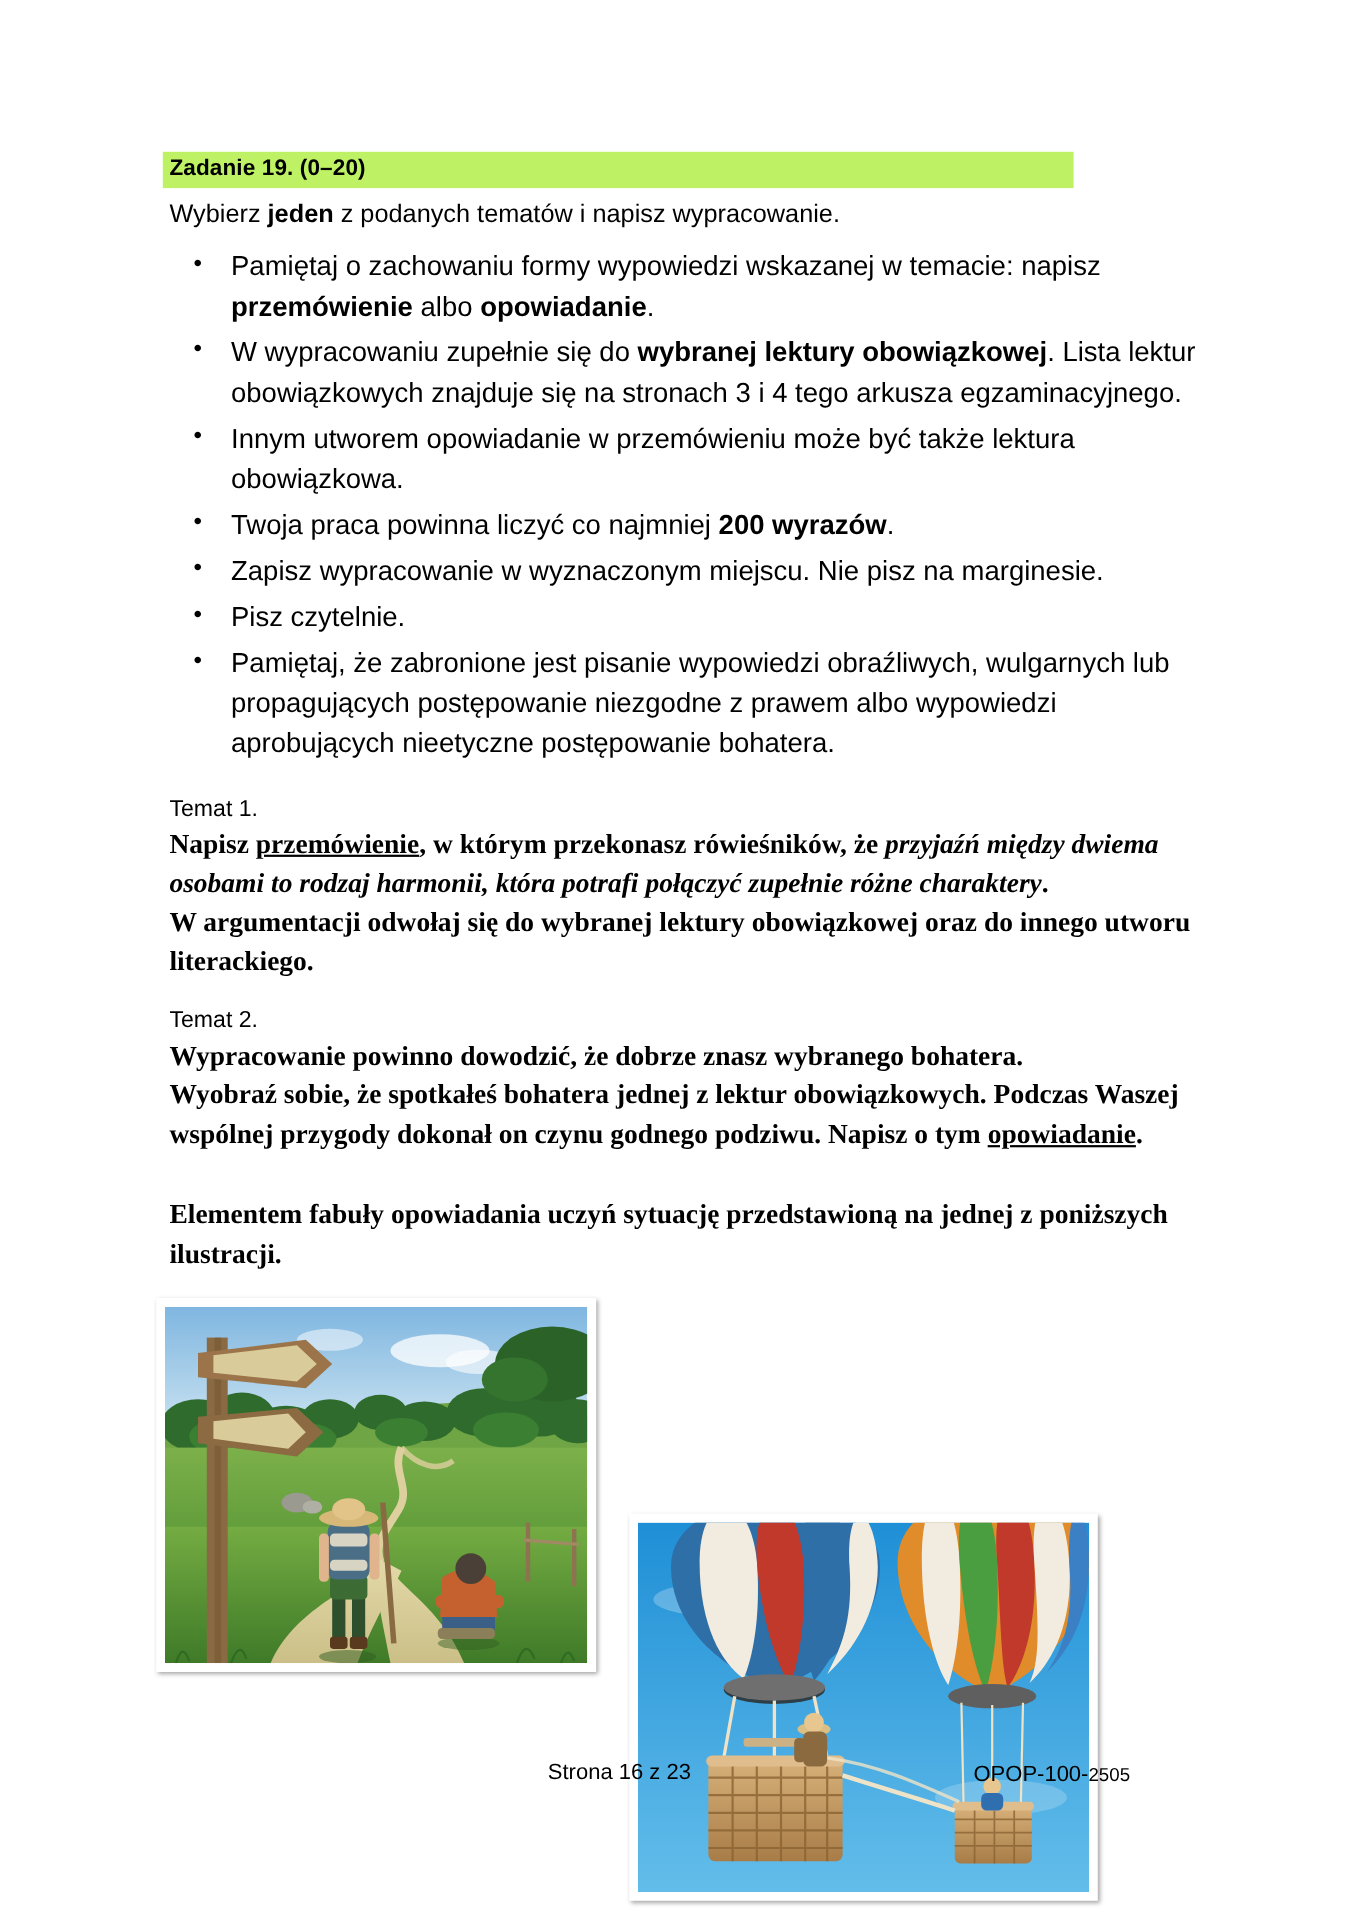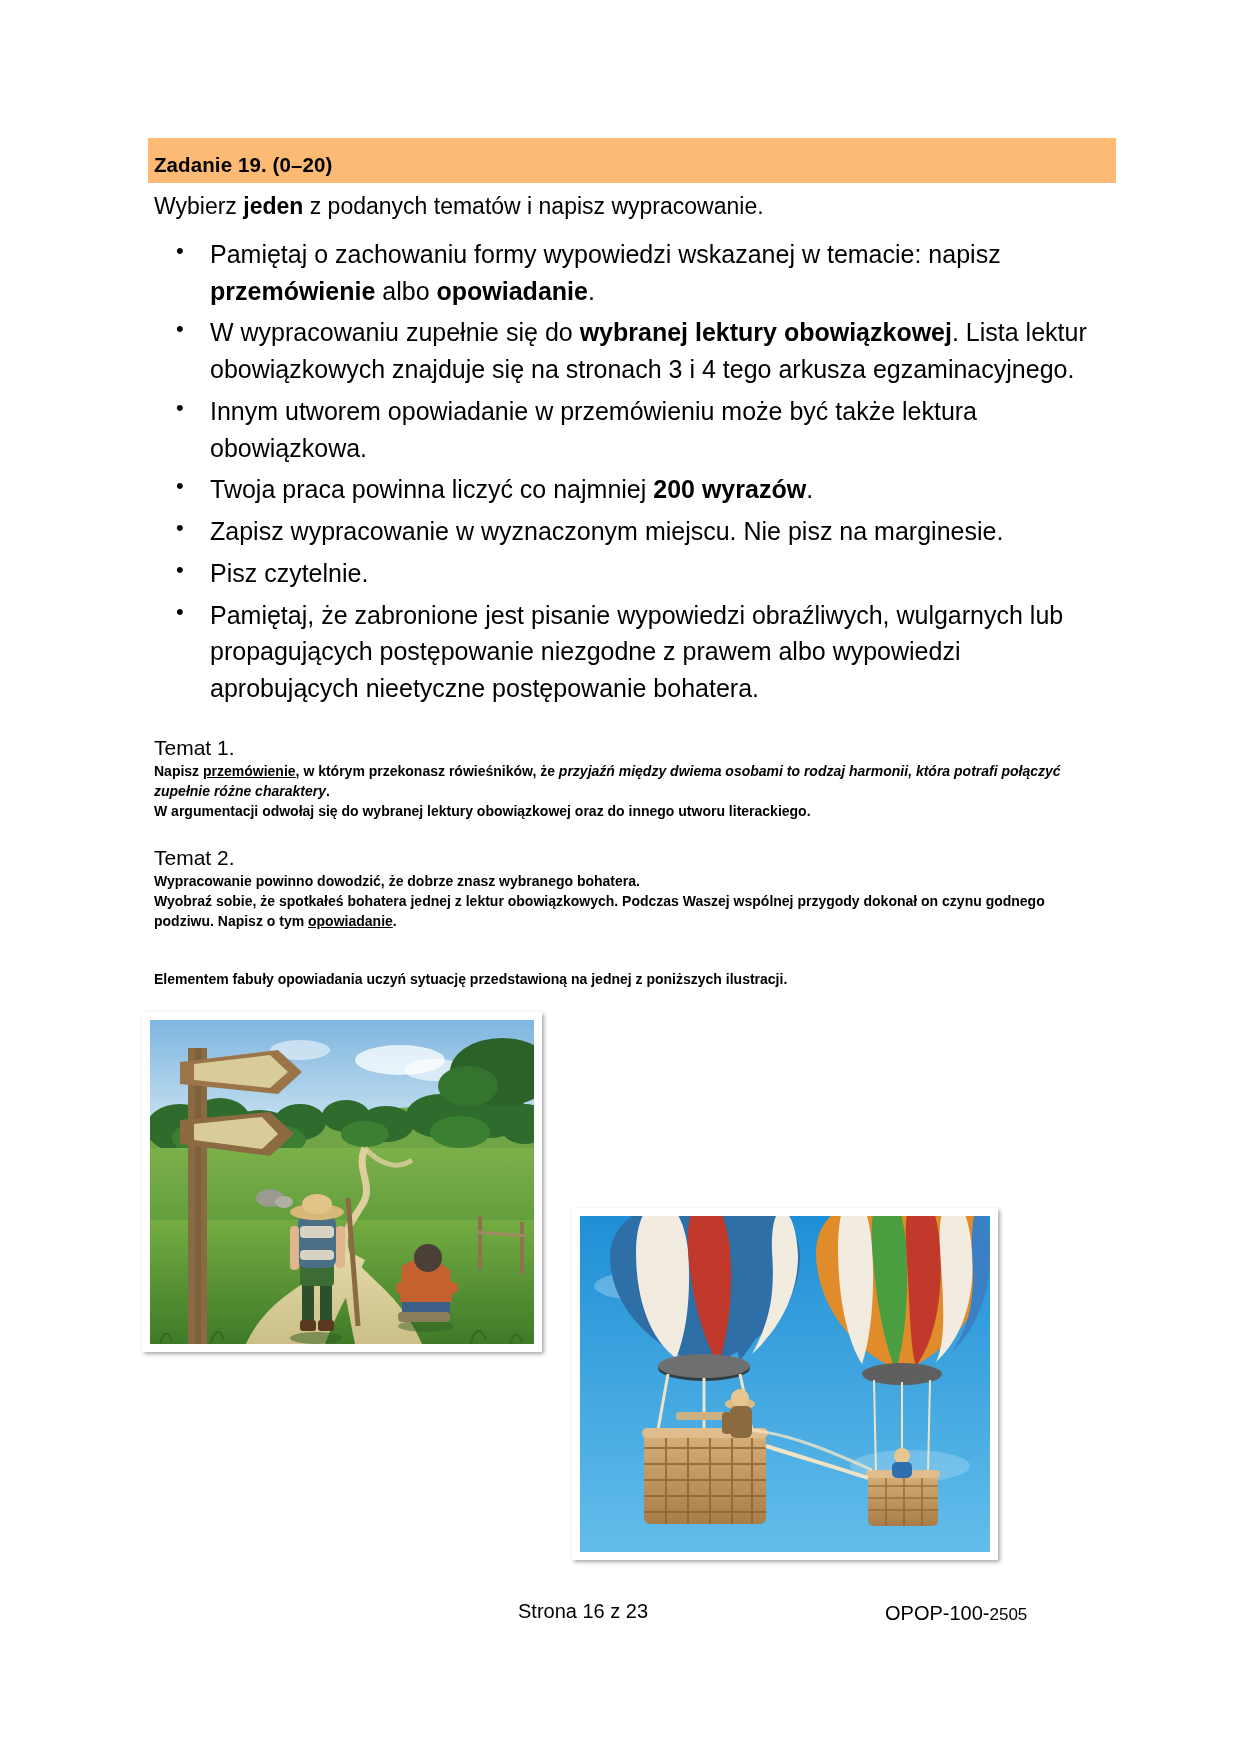--- a/index.html
+++ b/index.html
@@ -8,25 +8,25 @@
     background:#ffffff;
     font-family:"Liberation Sans", sans-serif;
     color:#000;
     position:relative;
     overflow:hidden;
   }
   .page { position:absolute; left:0; top:0; width:1241px; height:1755px; }
   .content { position:absolute; left:148px; top:138px; width:945px; }
 
   .task-header {
-    background:#fdba74;
+    background:#bef264;
     font-weight:bold;
     font-size:20.5px;
-    padding:15px 6px 6px 6px;
-    width:968px;
+    padding:3px 6px 6px 6px;
+    width:828px;
     box-sizing:border-box;
     letter-spacing:0.1px;
   }
 
   .intro {
     font-size:23px;
     margin-top:9px;
     padding-left:6px;
     line-height:1.3;
   }
@@ -53,23 +53,24 @@
 
   .spacer-sm { height:22px; }
   .spacer-xs { height:16px; }
 
   .temat-label {
     font-size:21px;
     padding-left:6px;
     line-height:1.35;
   }
   .para {
-    font-size:14px;
+    font-size:25px;
     padding-left:6px;
     line-height:1.42;
+    font-family:Liberation Serif, serif;
   }
   .b { font-weight:bold; }
   .bi { font-weight:bold; font-style:italic; }
   .u { text-decoration:underline; }
 
   
   .illus-wrap { position:relative; }
 
   .illus1 {
     position:absolute;
@@ -90,21 +91,21 @@
     box-sizing:border-box;
   }
   .img-inner { width:100%; height:100%; position:relative; overflow:hidden; }
 
   .footer {
     position:absolute;
     left:0; top:1600px;
     width:1241px;
     font-size:20px;
   }
-  .footer .pg { position:absolute; left:518px; top:0; }
+  .footer .pg { position:absolute; left:498px; top:0; }
   .footer .code { position:absolute; left:885px; top:2px; }
   .footer .code .small { font-size:17px; }
 </style>
 </head>
 <body>
 
 <div class="page">
 
   <div class="content">
 

